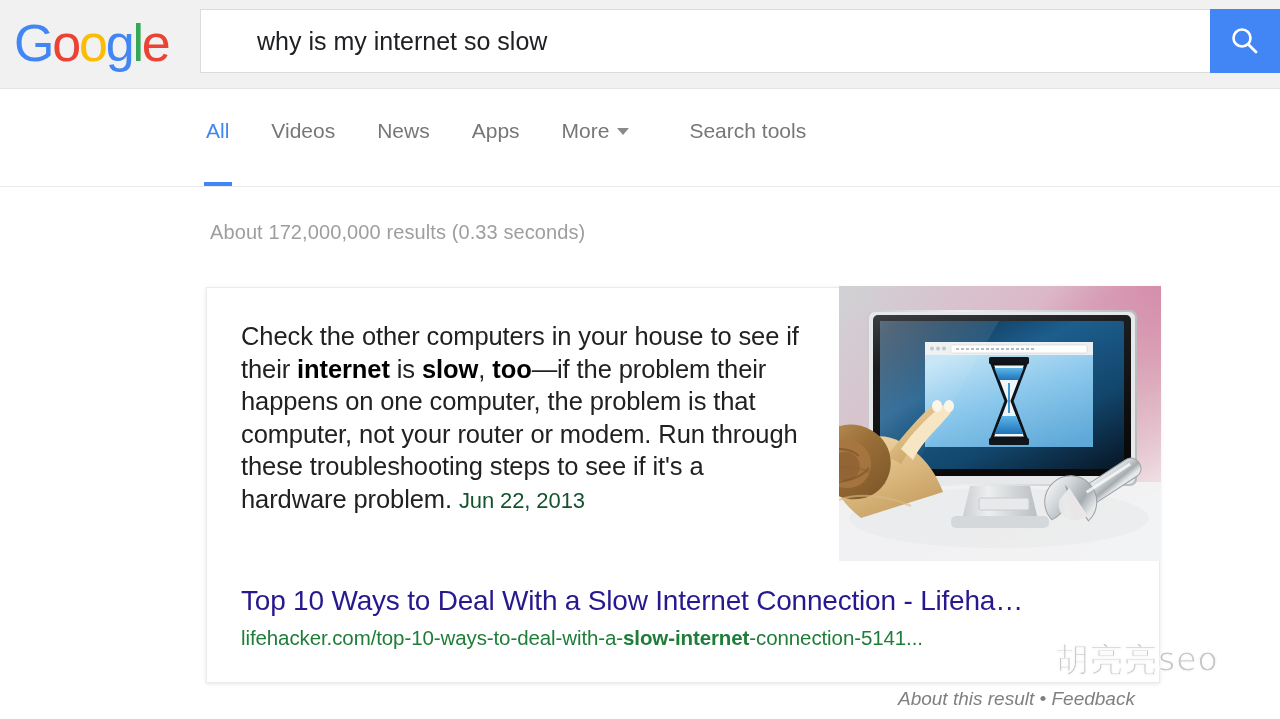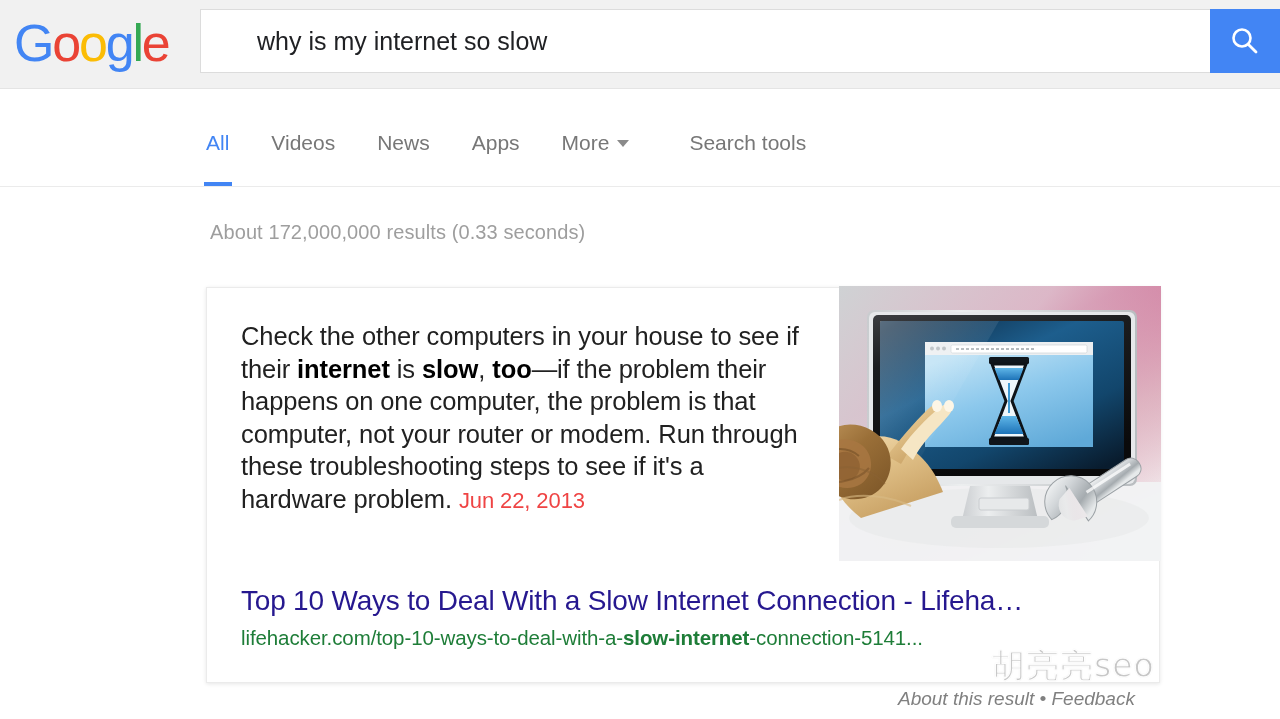--- a/index.html
+++ b/index.html
@@ -95,21 +95,21 @@
   .tabs {
     position: absolute;
     left: 206px; top: 0;
     height: 97px;
     display: flex;
     align-items: flex-start;
   }
   .tab {
     position: relative;
     height: 96px;
-    padding: 41px 0 0 0;
+    padding: 29px 0 0 0;
     margin-right: 42px;
     font-size: 21px;
     color: #777777;
     cursor: pointer;
     white-space: nowrap;
     display: flex;
     align-items: flex-start;
   }
   .tab.active { color: #4285f4; font-weight: 400; }
   .tab.active::after {
@@ -152,21 +152,21 @@
   .snippet-text {
     position: absolute;
     left: 34px; top: 32px;
     width: 562px;
     font-size: 25.5px;
     line-height: 32.6px;
     color: #212121;
     letter-spacing: -0.1px;
   }
   .snippet-text b { font-weight: bold; color: #000000; }
-  .snip-date { color: #ef4444; font-size: 22px; }
+  .snip-date { color: #14532d; font-size: 22px; }
 
   .thumb {
     position: absolute;
     left: 632px; top: -2px;
     width: 322px; height: 275px;
     overflow: hidden;
     background: #fff;
   }
 
   .result-title {
@@ -204,21 +204,20 @@
   
   .watermark {
     position: absolute;
     left: 992px; top: 636px;
     height: 46px;
     display: flex;
     align-items: center;
     pointer-events: none;
     user-select: none;
     opacity: 0.95;
-    flex-direction: column;
   }
   .wm-text {
     font-size: 33px;
     line-height: 33px;
     color: transparent;
     -webkit-text-stroke: 1px rgba(255,255,255,0.97);
     text-shadow: 0 0 1px rgba(120,120,120,0.45);
     letter-spacing: 1px;
     font-family: "DejaVu Sans", sans-serif;
   }

